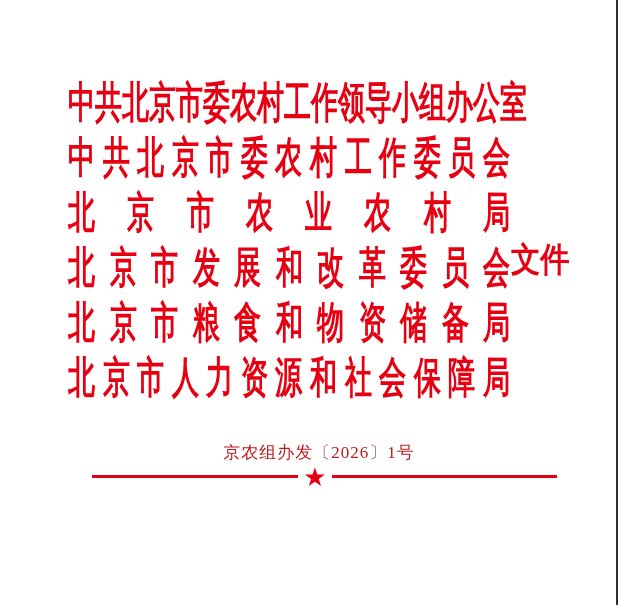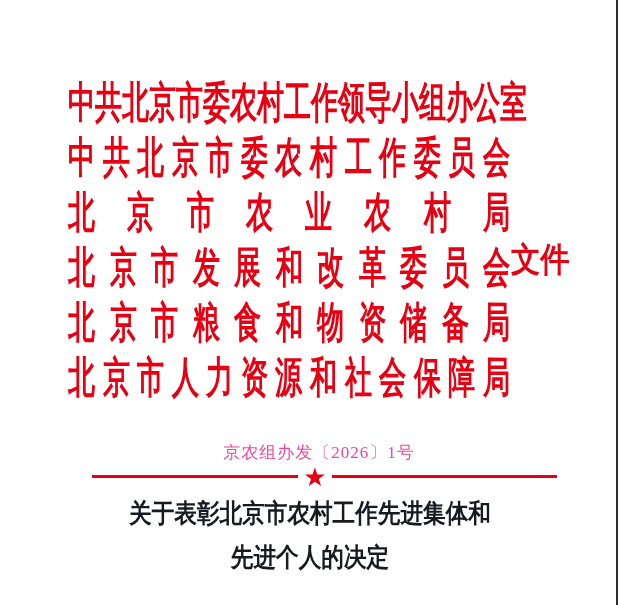--- a/index.html
+++ b/index.html
@@ -30,21 +30,21 @@
   .doc-type{
     position:absolute;left:511px;top:242px;
     color:#e60012;font-weight:bold;
     font-size:34px;line-height:36px;white-space:nowrap;
     transform:scaleX(0.86);transform-origin:left center;
   }
   
   .doc-number{
     position:absolute;left:19px;top:442px;width:600px;
     text-align:center;
-    color:#ec4899;font-size:17px;line-height:22px;
+    color:#b91c1c;font-size:17px;line-height:22px;
     letter-spacing:1px;white-space:nowrap;
   }
   
   .dline{
     position:absolute;height:2.5px;background:#e60012;top:475px;
   }
   .dline-left{left:92px;width:206px;}
   .dline-right{left:332px;width:225px;}
   .star{
     position:absolute;left:298px;top:462px;width:34px;
@@ -161,20 +161,16 @@
   </div>
 
   <div class="doc-type">文件</div>
 
   <div class="doc-number">京农组办发〔2026〕1号</div>
 
   <div class="dline dline-left"></div>
   <div class="star">★</div>
   <div class="dline dline-right"></div>
 
-  <div class="title">
-    <div class="title-line">关于表彰北京市农村工作先进集体和</div>
-    <div class="title-line title-line-2">先进个人的决定</div>
-  </div>
 
   <div class="right-edge"></div>
 
 </div>
 
 </body></html>

